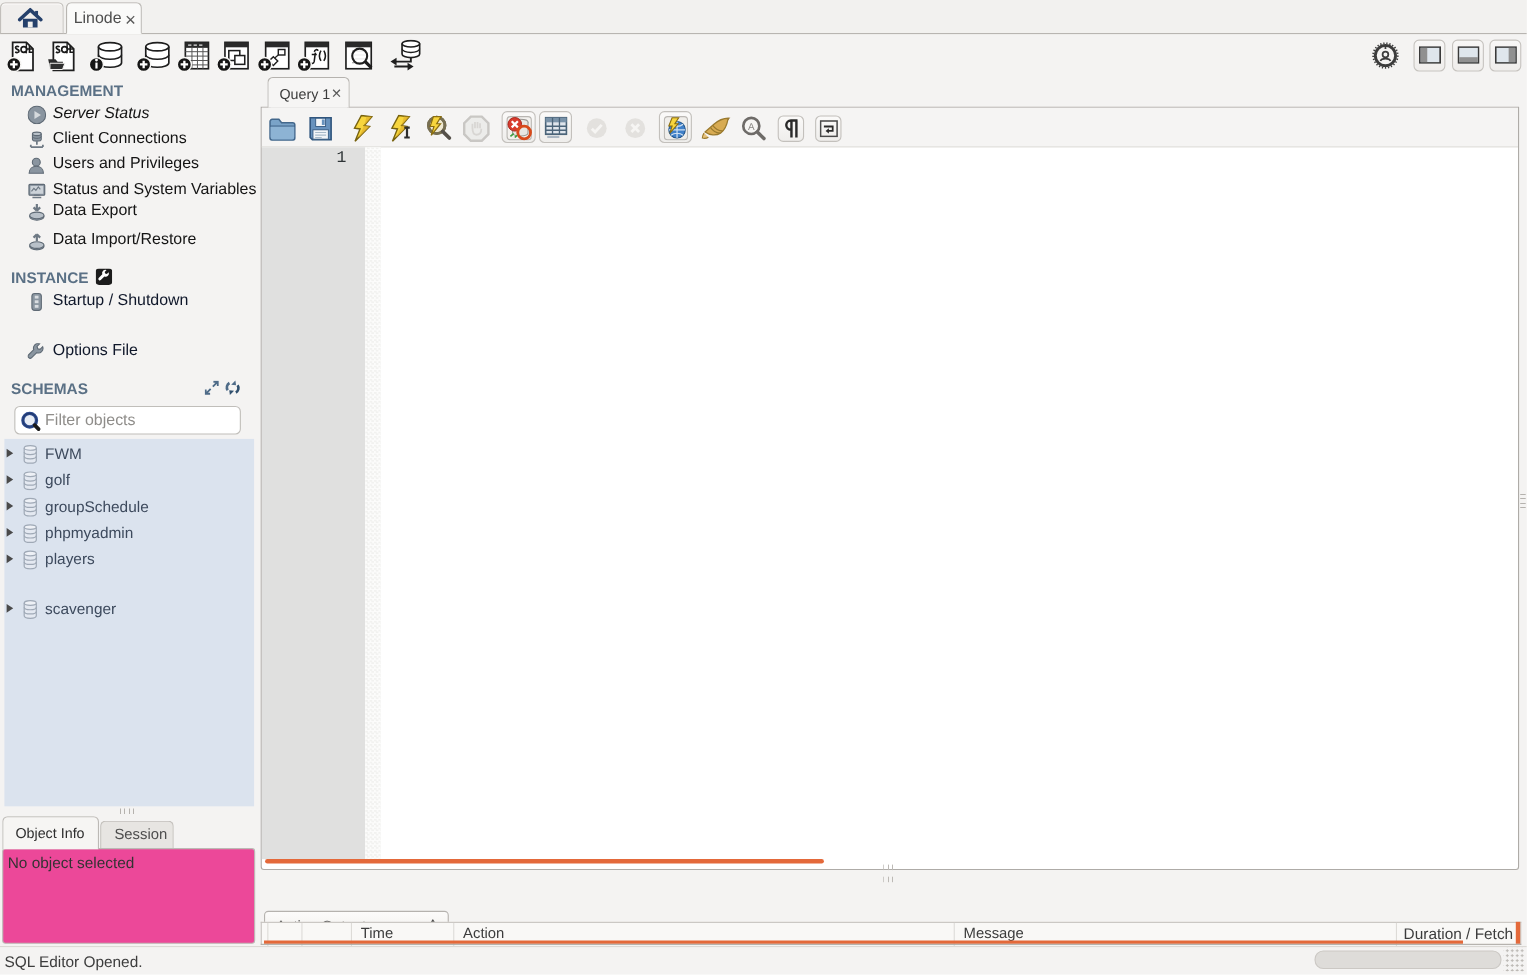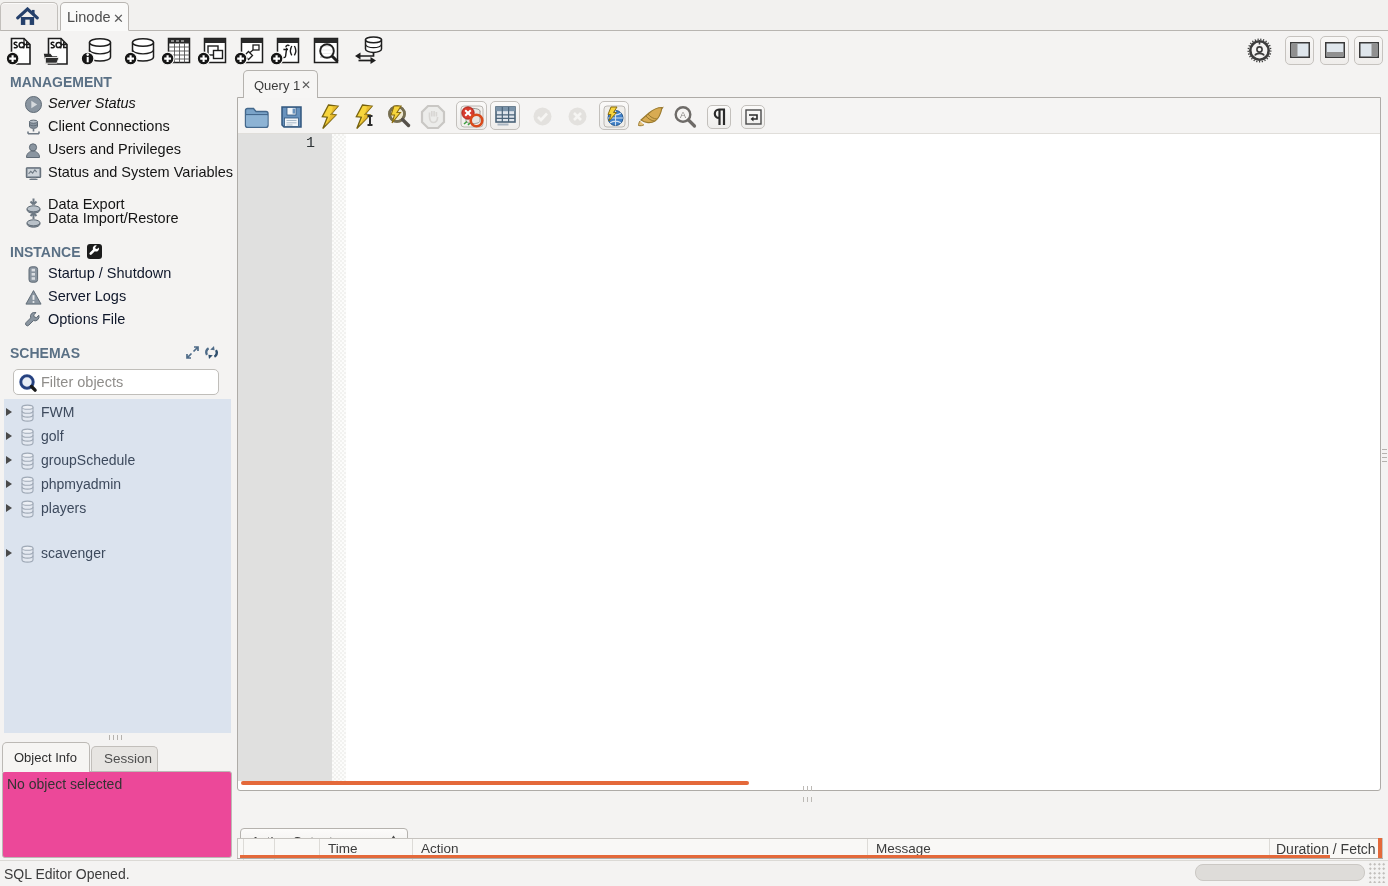--- a/index.html
+++ b/index.html
@@ -227,21 +227,21 @@
     </div>
   <div class="navrow" style="top:91.5px;">
       <svg class="ic" width="19" height="17" viewBox="0 0 19 17">
 <rect x="1.5" y="2" width="16" height="11" rx="1" fill="#8a95a0" stroke="#5f6a75" stroke-width="1.2"></rect>
 <rect x="3" y="3.5" width="13" height="8" fill="#cdd3d9"></rect>
 <path d="M4 9 l2.5 -3 2 2 2.5 -3.5 2 2.5" fill="none" stroke="#6e7984" stroke-width="1.2"></path>
 <path d="M6.5 13 h6 M5 15.2 h9" stroke="#6e7984" stroke-width="1.4"></path>
 </svg>
       <span class="tx">Status and System Variables</span>
     </div>
-  <div class="navrow" style="top:124px;">
+  <div class="navrow" style="top:111px;">
       <svg class="ic" width="17" height="17" viewBox="0 0 17 17">
 <path d="M8.5 1.5 v6 M8.5 7.5 l-3 -3 M8.5 7.5 l3 -3" stroke="#6e7984" stroke-width="2"></path>
 <ellipse cx="8.5" cy="12.8" rx="6.5" ry="3.4" fill="#8a95a0" stroke="#5f6a75" stroke-width="1"></ellipse>
 <ellipse cx="8.5" cy="11.8" rx="6.5" ry="3" fill="#b9c1c9" stroke="#5f6a75" stroke-width="1"></ellipse>
 </svg>
       <span class="tx">Data Export</span>
     </div>
   <div class="navrow" style="top:137.5px;">
       <svg class="ic" width="17" height="17" viewBox="0 0 17 17">
 <path d="M8.5 8 v-6 M8.5 2 l-3 3 M8.5 2 l3 3" stroke="#6e7984" stroke-width="2"></path>
@@ -257,28 +257,20 @@
 <path d="M11.8 3.4 a3 3 0 0 1 -3.9 3.9 l-3.3 3.3 a1.35 1.35 0 0 1 -1.9 -1.9 l3.3 -3.3 a3 3 0 0 1 3.9 -3.9 l-1.7 1.7 l0.4 1.5 l1.5 0.4 z" fill="#fff"></path>
 </svg>
   <div class="navrow dis" style="top:193px;">
       <svg class="ic" width="17" height="17" viewBox="0 0 17 17">
 <rect x="4" y="0.8" width="8.6" height="15.4" rx="2.6" fill="#8a95a0" stroke="#5f6a75" stroke-width="1"></rect>
 <rect x="6.6" y="2.8" width="3.4" height="2.6" fill="#d9dde1"></rect>
 <rect x="6.6" y="7" width="3.4" height="2.6" fill="#d9dde1"></rect>
 <rect x="6.6" y="11.2" width="3.4" height="2.6" fill="#d9dde1"></rect>
 </svg>
       <span class="tx">Startup / Shutdown</span>
-    </div>
-  <div class="navrow dis" style="top:216px;">
-      <svg class="ic" width="18" height="17" viewBox="0 0 18 17">
-<path d="M9 1.2 L17 15.5 H1 z" fill="#8a95a0" stroke="#5f6a75" stroke-width="1"></path>
-<path d="M9 6 v5" stroke="#e8eaec" stroke-width="2"></path>
-<circle cx="9" cy="13.2" r="1.1" fill="#e8eaec"></circle>
-</svg>
-      <span class="tx">Server Logs</span>
     </div>
   <div class="navrow dis" style="top:239px;">
       <svg class="ic" width="17" height="17" viewBox="0 0 17 17">
 <path d="M13.8 3.2 a4.2 4.2 0 0 1 -5.4 5.4 l-4.6 4.6 a1.9 1.9 0 0 1 -2.7 -2.7 l4.6 -4.6 a4.2 4.2 0 0 1 5.4 -5.4 l-2.4 2.4 l0.6 2.1 l2.1 0.6 z" fill="#8a95a0" stroke="#5f6a75" stroke-width="1"></path>
 </svg>
       <span class="tx">Options File</span>
     </div>
 
   <div class="abs sechead" style="left:10px; top:275px;">SCHEMAS</div>
     <svg class="abs" style="left:186px;top:276px" width="13" height="13" viewBox="0 0 13 13">

